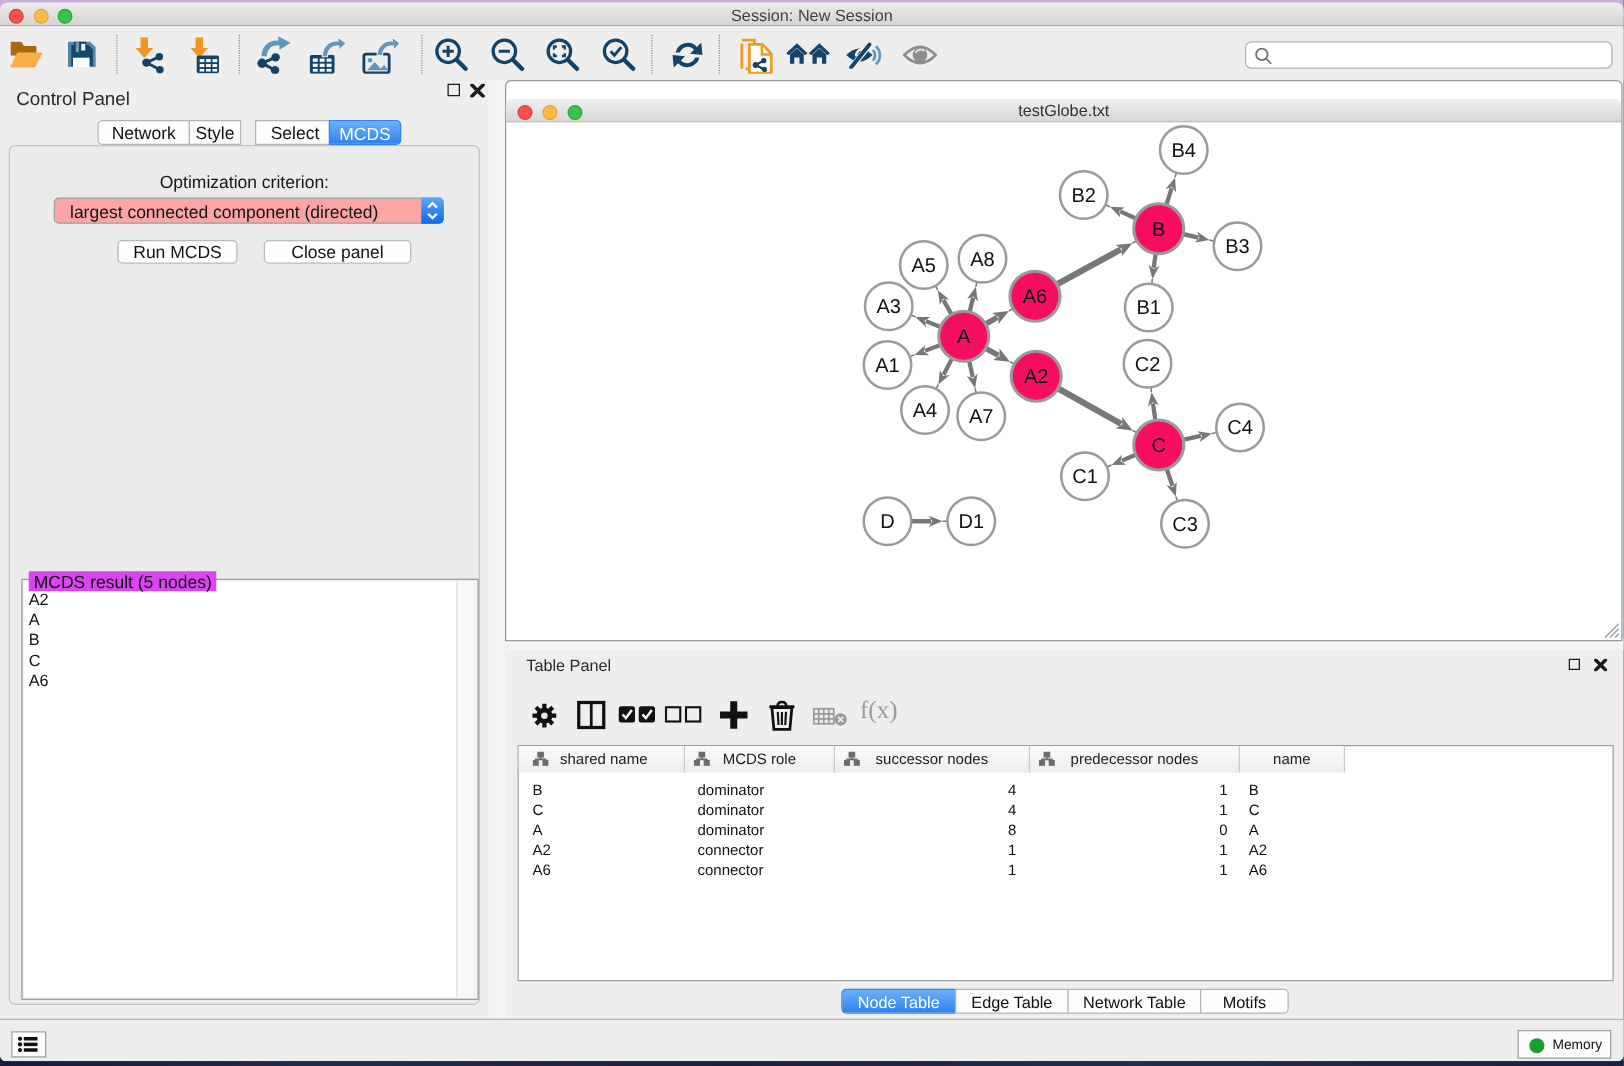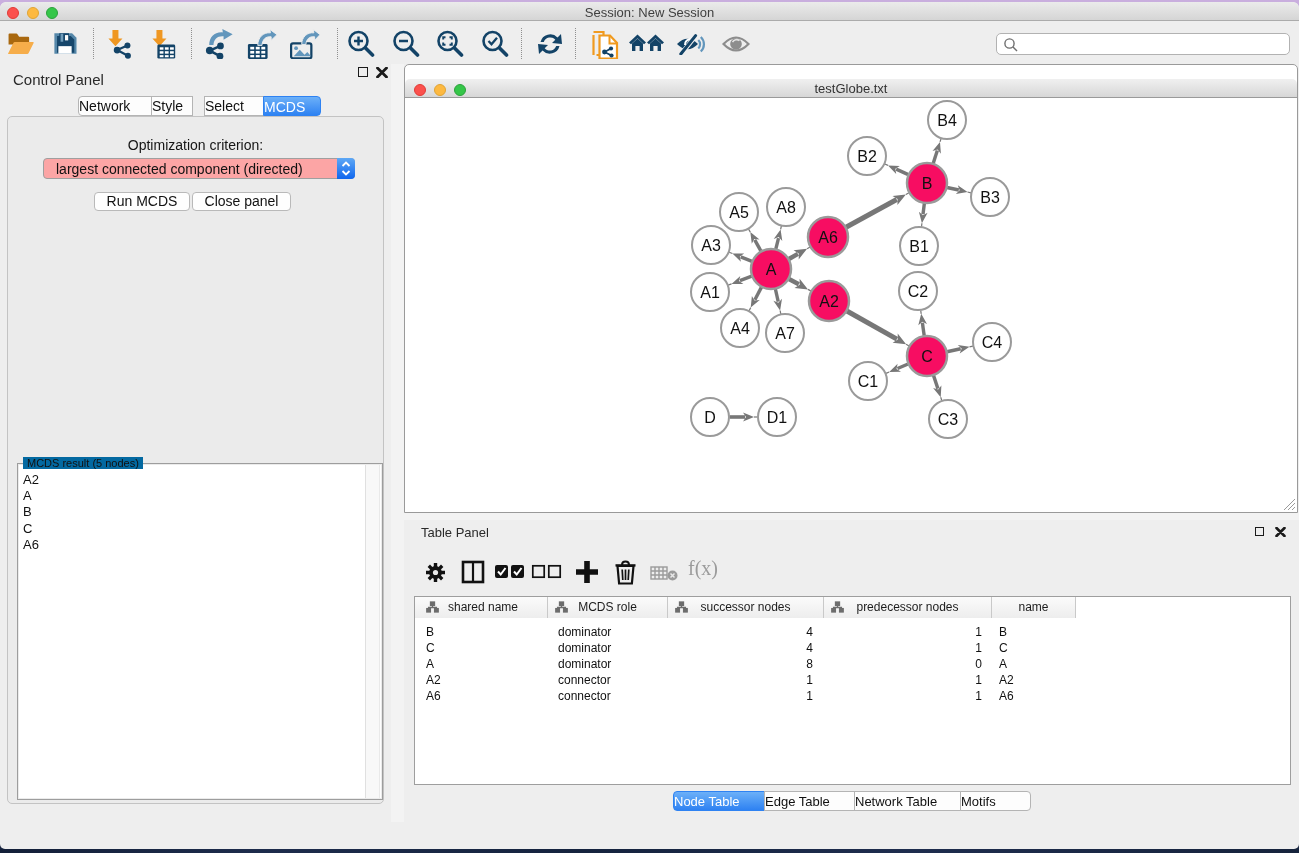--- a/index.html
+++ b/index.html
@@ -10,31 +10,31 @@
 #titlebar{position:absolute;left:0;top:0;width:1299px;height:19px;background:linear-gradient(#ebebeb,#d5d5d5);border-bottom:1px solid #ababab;border-radius:6px 6px 0 0}
 .tl{position:absolute;width:12px;height:12px;border-radius:50%;top:5px}
 #title-text{position:absolute;top:3px;width:100%;text-align:center;font-size:13px;color:#404040}
 #toolbar{position:absolute;left:0;top:20px;width:1299px;height:42px;background:#eeeeee}
 .tsep{position:absolute;top:6px;height:31px;width:0;border-left:1px dotted #8f8f8f}
 .ticon{position:absolute;top:8px}
 #searchbox{position:absolute;left:996px;top:11px;width:294px;height:22px;background:#fff;border:1px solid #b2b2b2;border-radius:5px}
 
 #cp-title{position:absolute;left:13px;top:69px;font-size:15px;color:#2a2a2a}
 .panehdr-float{position:absolute;width:10px;height:10px;border:1.8px solid #1a1a1a;background:transparent}
-.tab{position:absolute;height:20px;background:#fdfdfd;border:1px solid #b4b4b4;font-size:14px;color:#101010;line-height:19px}
+.tab{position:absolute;height:20px;background:#fdfdfd;border:1px solid #b4b4b4;font-size:14px;color:#101010;text-align:center;line-height:19px}
 .tab.sel{background:linear-gradient(#6cb0f8,#2e82f2);color:#fff;border-color:#2e82f2}
 #cp-content{position:absolute;left:7px;top:114px;width:377px;height:688px;border:1px solid #c3c3c3;border-radius:5px;background:#ebebeb}
 #opt-label{position:absolute;left:0;top:20px;width:100%;text-align:center;font-size:14px;color:#151515}
 #dropdown{position:absolute;left:35px;top:41px;width:312px;height:21px;background:#fca5a5;border:1px solid #9f9f9f;border-radius:4px}
 #dropdown .txt{position:absolute;left:12px;top:2px;font-size:14px;color:#111}
 #dd-step{position:absolute;right:-1px;top:-1px;width:18px;height:21px;border-radius:0 4px 4px 0;background:linear-gradient(#5ea8f5,#0f66ee)}
 .btn{position:absolute;height:19px;background:#fefefe;border:1px solid #b9b9b9;border-radius:4px;font-size:14px;color:#111;text-align:center;line-height:17px}
 #fieldset{position:absolute;left:9px;top:340px;width:366px;height:343px}
 #fs-border{position:absolute;left:0;top:6px;width:100%;height:337px;border:1px solid #9d9d9d}
-#fs-legend{position:absolute;left:6px;top:0;background:#0369a1;padding:0 4px;font-size:11px;color:#111}
+#fs-legend{position:absolute;left:6px;top:0;background:#d946ef;padding:0 4px;font-size:14px;color:#111}
 #fs-list{position:absolute;left:2px;top:8px;width:362px;height:333px;background:#fff;padding-top:7px}
 #fs-list div{font-size:13px;color:#111;padding-left:4px;height:16.2px;line-height:16px}
 #fs-scroll{position:absolute;right:3px;top:8px;width:15px;height:333px;background:#f8f8f8;border-left:1px solid #e0e0e0;border-right:1px solid #e9e9e9}
 
 .vhandle{position:absolute;background:#c8c8c8;border:1px solid #a8a8a8;border-radius:2px}
 
 #netwin{position:absolute;left:404px;top:62px;width:894px;height:449px;background:#fff;border:1px solid #9a9a9a;border-radius:5px 5px 0 0}
 #nw-titlebar{position:absolute;left:0;top:14px;width:100%;height:19px;background:linear-gradient(#f0f0f0,#d7d7d7);border-bottom:1px solid #9a9a9a;border-radius:5px 5px 0 0}
 #nw-title{position:absolute;top:2px;width:100%;text-align:center;font-size:13px;color:#333}
 
@@ -212,21 +212,21 @@
 <div class="tab sel" style="left:263px;top:94px;width:58px;border-radius:0 4px 4px 0;line-height:20px">MCDS</div>
 <div id="cp-content">
   <div id="opt-label">Optimization criterion:</div>
   <div id="dropdown">
         <span class="txt">largest connected component (directed)</span>
     <div id="dd-step"><svg width="18" height="21" viewBox="0 0 18 21">
             <path d="M5.5 8 L9 4.5 L12.5 8 M5.5 13 L9 16.5 L12.5 13" stroke="#fff" stroke-width="1.8" fill="none"></path>
           </svg></div>
   </div>
   <div class="btn" style="left:86px;top:75px;width:96px">Run MCDS</div>
-  <div class="btn" style="left:184px;top:75px;width:99px">Close panel</div>
+  <div class="btn" style="left:203px;top:75px;width:118px">Close panel</div>
   <div id="fieldset">
     <div id="fs-border"></div>
     <div id="fs-list">
           <div>A2</div>
           <div>A</div>
           <div>B</div>
           <div>C</div>
           <div>A6</div>
         </div>
     <div id="fs-scroll"></div>
@@ -470,13 +470,31 @@
 <div class="td" style="left:253px;top:91px;width:145px;text-align:right">1</div>
 <div class="td" style="left:409px;top:91px;width:158px;text-align:right">1</div>
 <div class="td" style="left:584px;top:91px">A6</div>
 </div>
 
 <div class="tab sel" style="left:673px;top:789px;width:92px;border-radius:4px 0 0 4px;font-size:13px">Node Table</div>
 <div class="tab" style="left:764px;top:789px;width:91px;font-size:13px">Edge Table</div>
 <div class="tab" style="left:854px;top:789px;width:107px;font-size:13px">Network Table</div>
 <div class="tab" style="left:960px;top:789px;width:71px;border-radius:0 4px 4px 0;font-size:13px">Motifs</div>
 
+<div id="statusbar">
+  <div id="listbtn"><svg width="26" height="19" viewBox="0 0 26 19">
+          <g fill="#111">
+            <circle cx="6" cy="5" r="1.7"></circle>
+            <circle cx="6" cy="9.5" r="1.7"></circle>
+            <circle cx="6" cy="14" r="1.7"></circle>
+            <rect x="9" y="3.6" width="11" height="2.8"></rect>
+            <rect x="9" y="8.1" width="11" height="2.8"></rect>
+            <rect x="9" y="12.6" width="11" height="2.8"></rect>
+          </g>
+        </svg></div>
+  <div id="membtn">
+        <svg width="13" height="13" viewBox="0 0 13 13" style="position:absolute;left:8px;top:5px">
+          <circle cx="6.5" cy="6.5" r="6" fill="#1d9e33"></circle>
+        </svg>
+        <span style="position:absolute;left:27px;top:5px">Memory</span>
+      </div>
+</div>
 </div>
 
 </body></html>

